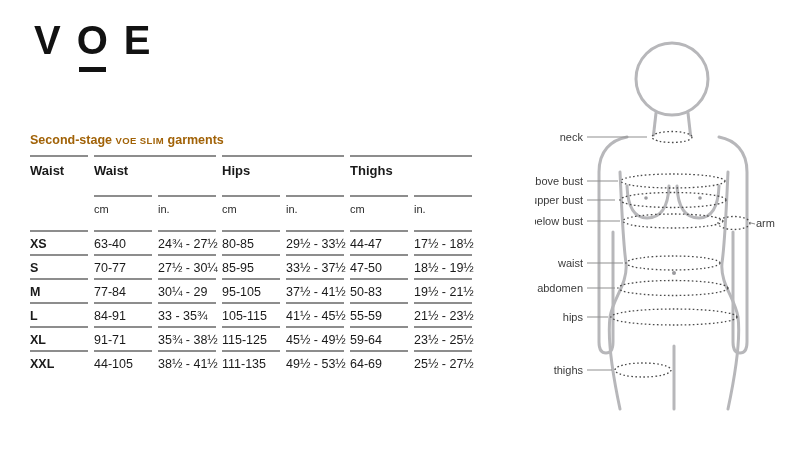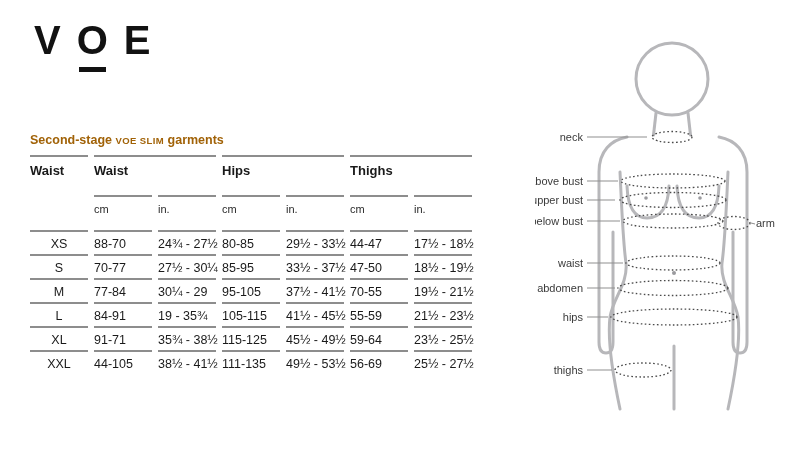--- a/index.html
+++ b/index.html
@@ -36,21 +36,21 @@
     padding-top:6px;
     font-size:12.5px;
     color:#1a1a1a;
     white-space:nowrap;
   }
   .cell.noline { border-top:none; }
   .group { height:40px; font-weight:bold; font-size:13px; }
   .span2 { grid-column:span 2; }
   .unit  { height:35px; font-size:11px; color:#2a2a2a; }
   .data  { height:24px; padding-top:5px; }
-  .size-col { font-weight:normal;text-align:center; }
+  .size-col { font-weight:bold; }
 
   
   .diagram { position:absolute; left:535px; top:24px; width:265px; height:400px; }
   .diagram svg { display:block; }
   .fig-label { font-size:11px; fill:#3a3a3a; font-family:"Liberation Sans", sans-serif; }
 </style>
 </head>
 <body>
 
 <div class="logo">
@@ -71,65 +71,65 @@
 
     <div class="cell unit noline"></div>
     <div class="cell unit">cm</div>
     <div class="cell unit">in.</div>
     <div class="cell unit">cm</div>
     <div class="cell unit">in.</div>
     <div class="cell unit">cm</div>
     <div class="cell unit">in.</div>
 
     <div class="cell data size-col">XS</div>
-    <div class="cell data">88-70</div>
+    <div class="cell data">63-40</div>
     <div class="cell data">24¾ - 27½</div>
     <div class="cell data">80-85</div>
     <div class="cell data">29½ - 33½</div>
     <div class="cell data">44-47</div>
     <div class="cell data">17½ - 18½</div>
 
     <div class="cell data size-col">S</div>
     <div class="cell data">70-77</div>
     <div class="cell data">27½ - 30¼</div>
     <div class="cell data">85-95</div>
     <div class="cell data">33½ - 37½</div>
     <div class="cell data">47-50</div>
     <div class="cell data">18½ - 19½</div>
 
     <div class="cell data size-col">M</div>
     <div class="cell data">77-84</div>
     <div class="cell data">30¼ - 29</div>
     <div class="cell data">95-105</div>
     <div class="cell data">37½ - 41½</div>
-    <div class="cell data">70-55</div>
+    <div class="cell data">50-83</div>
     <div class="cell data">19½ - 21½</div>
 
     <div class="cell data size-col">L</div>
     <div class="cell data">84-91</div>
-    <div class="cell data">19 - 35¾</div>
+    <div class="cell data">33 - 35¾</div>
     <div class="cell data">105-115</div>
     <div class="cell data">41½ - 45½</div>
     <div class="cell data">55-59</div>
     <div class="cell data">21½ - 23½</div>
 
     <div class="cell data size-col">XL</div>
     <div class="cell data">91-71</div>
     <div class="cell data">35¾ - 38½</div>
     <div class="cell data">115-125</div>
     <div class="cell data">45½ - 49½</div>
     <div class="cell data">59-64</div>
     <div class="cell data">23½ - 25½</div>
 
     <div class="cell data size-col">XXL</div>
     <div class="cell data">44-105</div>
     <div class="cell data">38½ - 41½</div>
     <div class="cell data">111-135</div>
     <div class="cell data">49½ - 53½</div>
-    <div class="cell data">56-69</div>
+    <div class="cell data">64-69</div>
     <div class="cell data">25½ - 27½</div>
   </div>
 </div>
 
 <div class="diagram">
   <svg width="265" height="400" viewBox="0 0 265 400">
 
     <g fill="none" stroke="#b7b7ba" stroke-width="3" stroke-linecap="round" stroke-linejoin="round">
       <circle cx="137" cy="55" r="36"></circle>
       <path d="M121 89 L118.5 111"></path>

